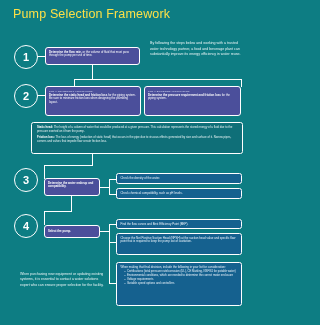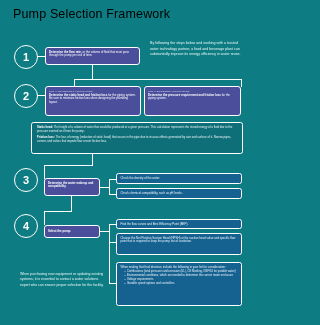--- a/index.html
+++ b/index.html
@@ -8,21 +8,21 @@
     background:#0d7d83;
     font-family:"Liberation Sans", sans-serif;
     color:#ffffff;
     position:relative;
   }
   #poster{position:relative;width:250px;height:325px;overflow:hidden;}
 
   .title{
     position:absolute;left:13px;top:7px;
     font-size:12.5px;letter-spacing:.15px;
-    color:#000000;font-weight:400;
+    color:#fde047;font-weight:400;
   }
 
   
   .ln{position:absolute;background:#ffffff;}
 
   
   .circle{
     position:absolute;width:22px;height:22px;border-radius:50%;
     background:#0d7d83;border:1.6px solid #ffffff;
     display:flex;align-items:center;justify-content:center;

